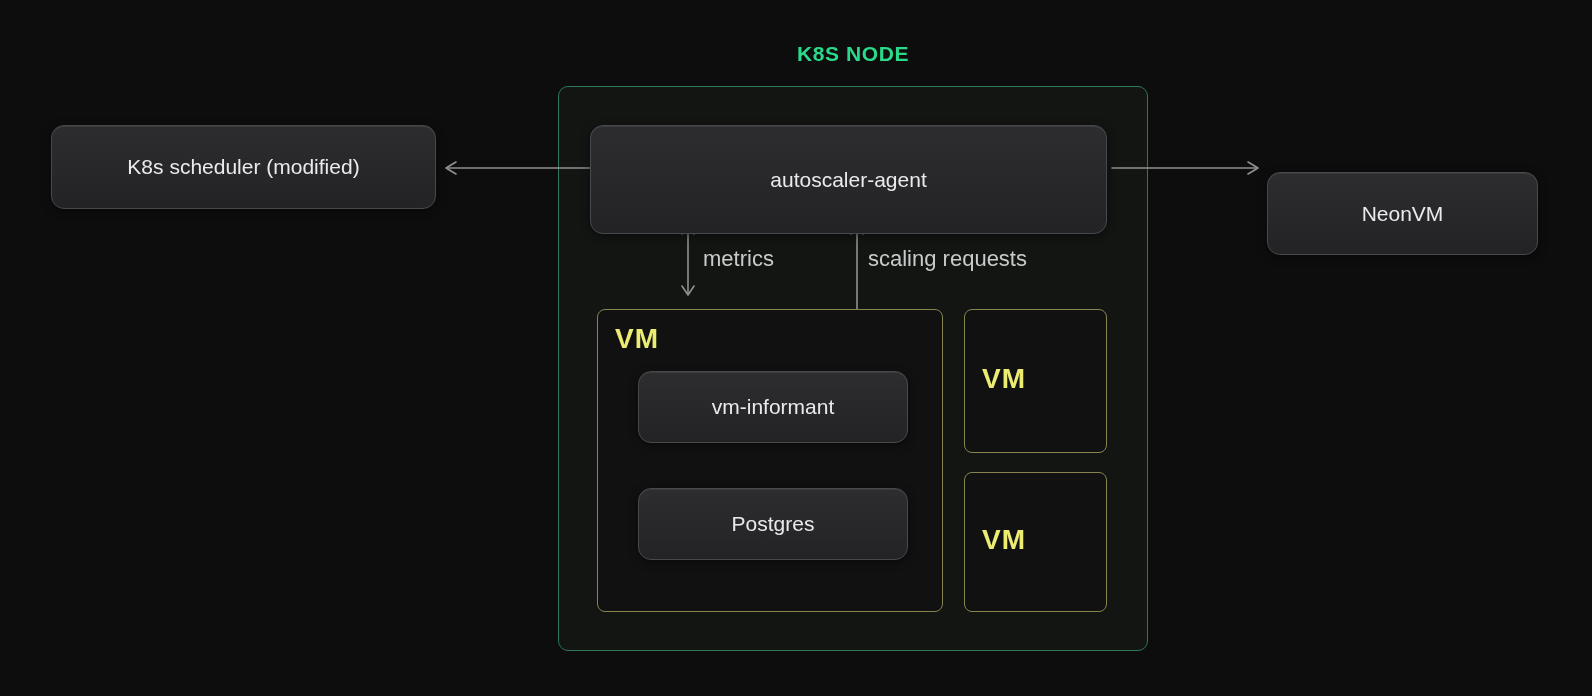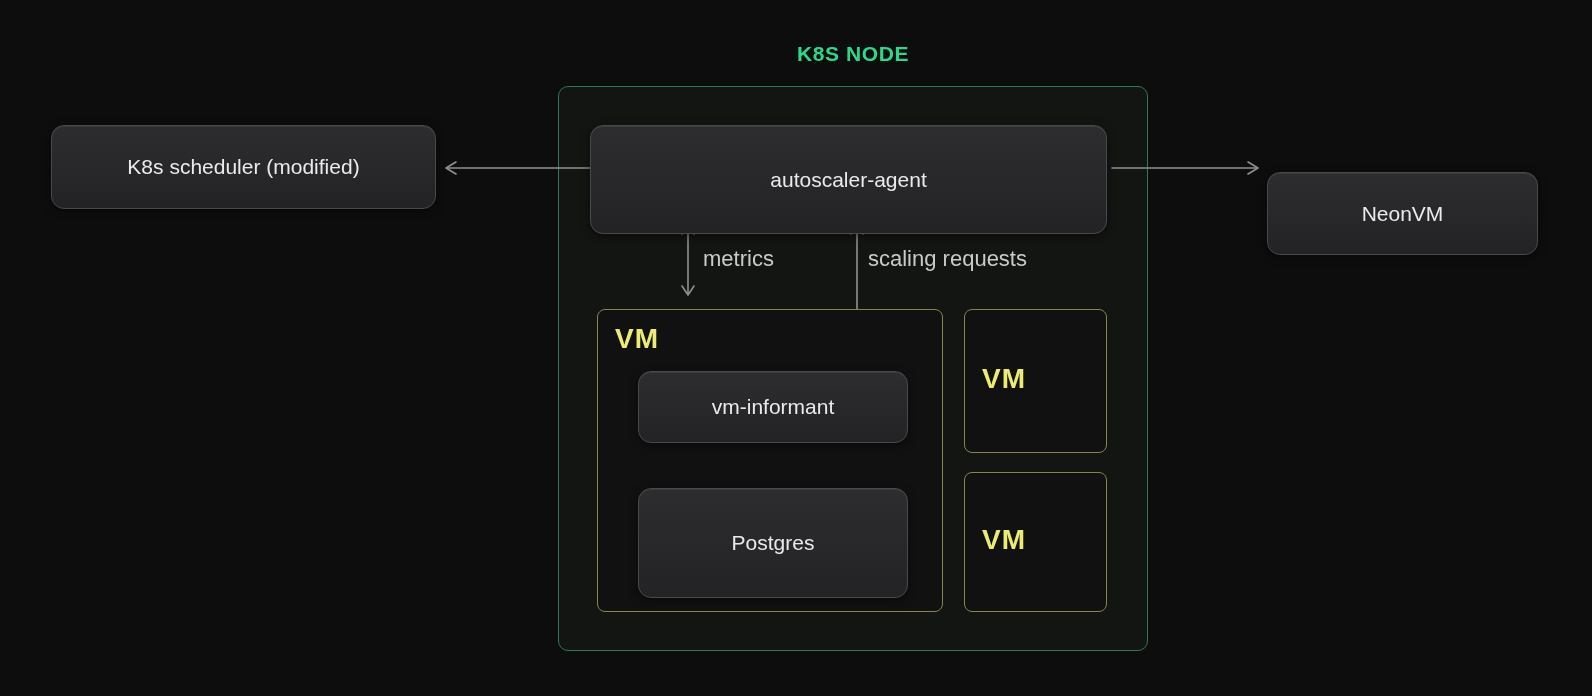--- a/index.html
+++ b/index.html
@@ -64,21 +64,21 @@
   .vm-label{
     position:absolute;left:17px;top:13px;width:100%;
     text-align:left;
     color:var(--accent-yellow);
     font-size:28px;font-weight:700;letter-spacing:1px;
   }
   .vm-label-center{
     top:50%;transform:translateY(-55%);
   }
   .box-informant{left:638px;top:371px;width:270px;height:72px;}
-  .box-postgres{left:638px;top:488px;width:270px;height:110px;}
+  .box-postgres{left:638px;top:488px;width:270px;height:72px;}
   .edge-label{
     position:absolute;
     color:var(--text-secondary);
     font-size:22px;
   }
   .label-metrics{left:703px;top:246px;text-align:right;}
   .label-scaling{left:868px;top:246px;}
   .arrow-layer{
     position:absolute;left:0;top:0;width:1592px;height:696px;
     pointer-events:none;

